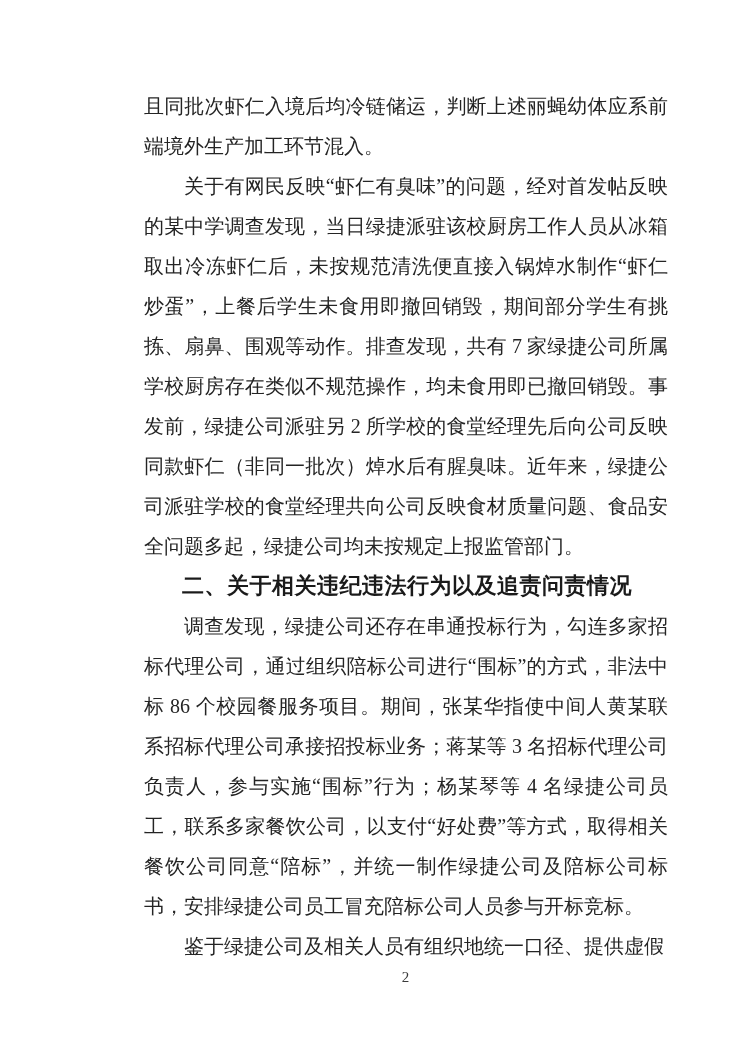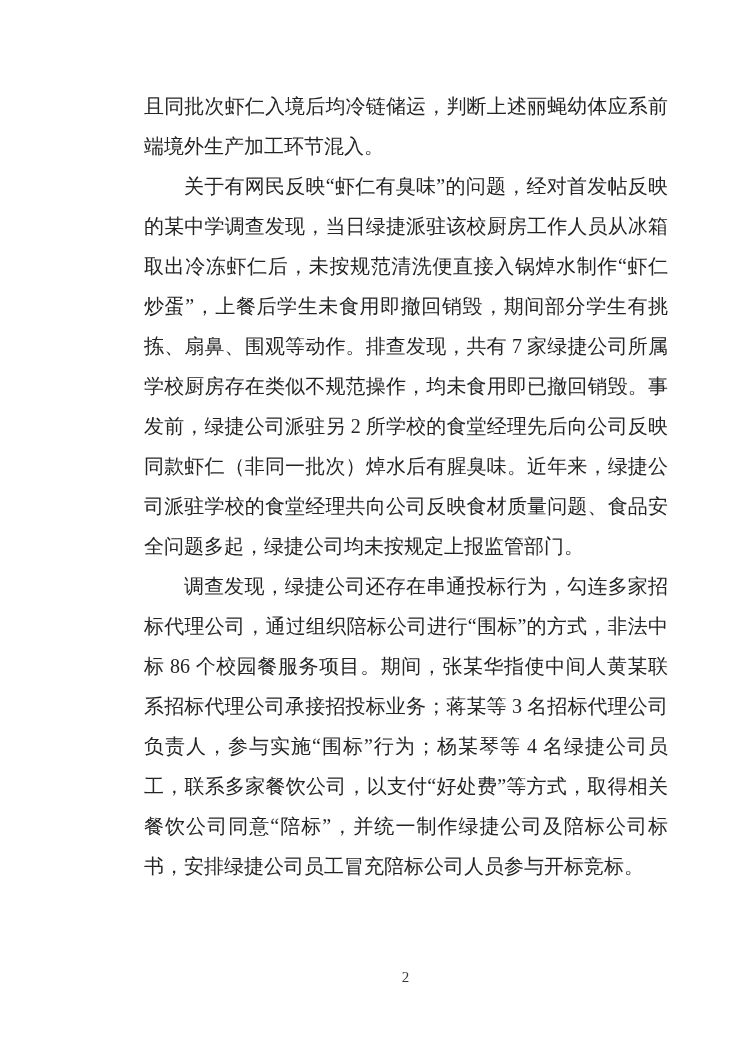--- a/index.html
+++ b/index.html
@@ -60,16 +60,18 @@
     font-family: "Liberation Serif", "DejaVu Serif", serif;
   }
 </style>
 </head>
 <body>
 
 <div class="page">
   <div class="doc-body">
     <p class="para no-indent">且同批次虾仁入境后均冷链储运，判断上述丽蝇幼体应系前端境外生产加工环节混入。</p>
     <p class="para">关于有网民反映“虾仁有臭味”的问题，经对首发帖反映的某中学调查发现，当日绿捷派驻该校厨房工作人员从冰箱取出冷冻虾仁后，未按规范清洗便直接入锅焯水制作“虾仁炒蛋”，上餐后学生未食用即撤回销毁，期间部分学生有挑拣、扇鼻、围观等动作。排查发现，共有 7 家绿捷公司所属学校厨房存在类似不规范操作，均未食用即已撤回销毁。事发前，绿捷公司派驻另 2 所学校的食堂经理先后向公司反映同款虾仁（非同一批次）焯水后有腥臭味。近年来，绿捷公司派驻学校的食堂经理共向公司反映食材质量问题、食品安全问题多起，绿捷公司均未按规定上报监管部门。</p>
+    <h2 class="heading">二、关于相关违纪违法行为以及追责问责情况</h2>
     <p class="para">调查发现，绿捷公司还存在串通投标行为，勾连多家招标代理公司，通过组织陪标公司进行“围标”的方式，非法中标 86 个校园餐服务项目。期间，张某华指使中间人黄某联系招标代理公司承接招投标业务；蒋某等 3 名招标代理公司负责人，参与实施“围标”行为；杨某琴等 4 名绿捷公司员工，联系多家餐饮公司，以支付“好处费”等方式，取得相关餐饮公司同意“陪标”，并统一制作绿捷公司及陪标公司标书，安排绿捷公司员工冒充陪标公司人员参与开标竞标。</p>
+    <p class="para">鉴于绿捷公司及相关人员有组织地统一口径、提供虚假</p>
   </div>
   <div class="page-number">2</div>
 </div>
 
 </body></html>

